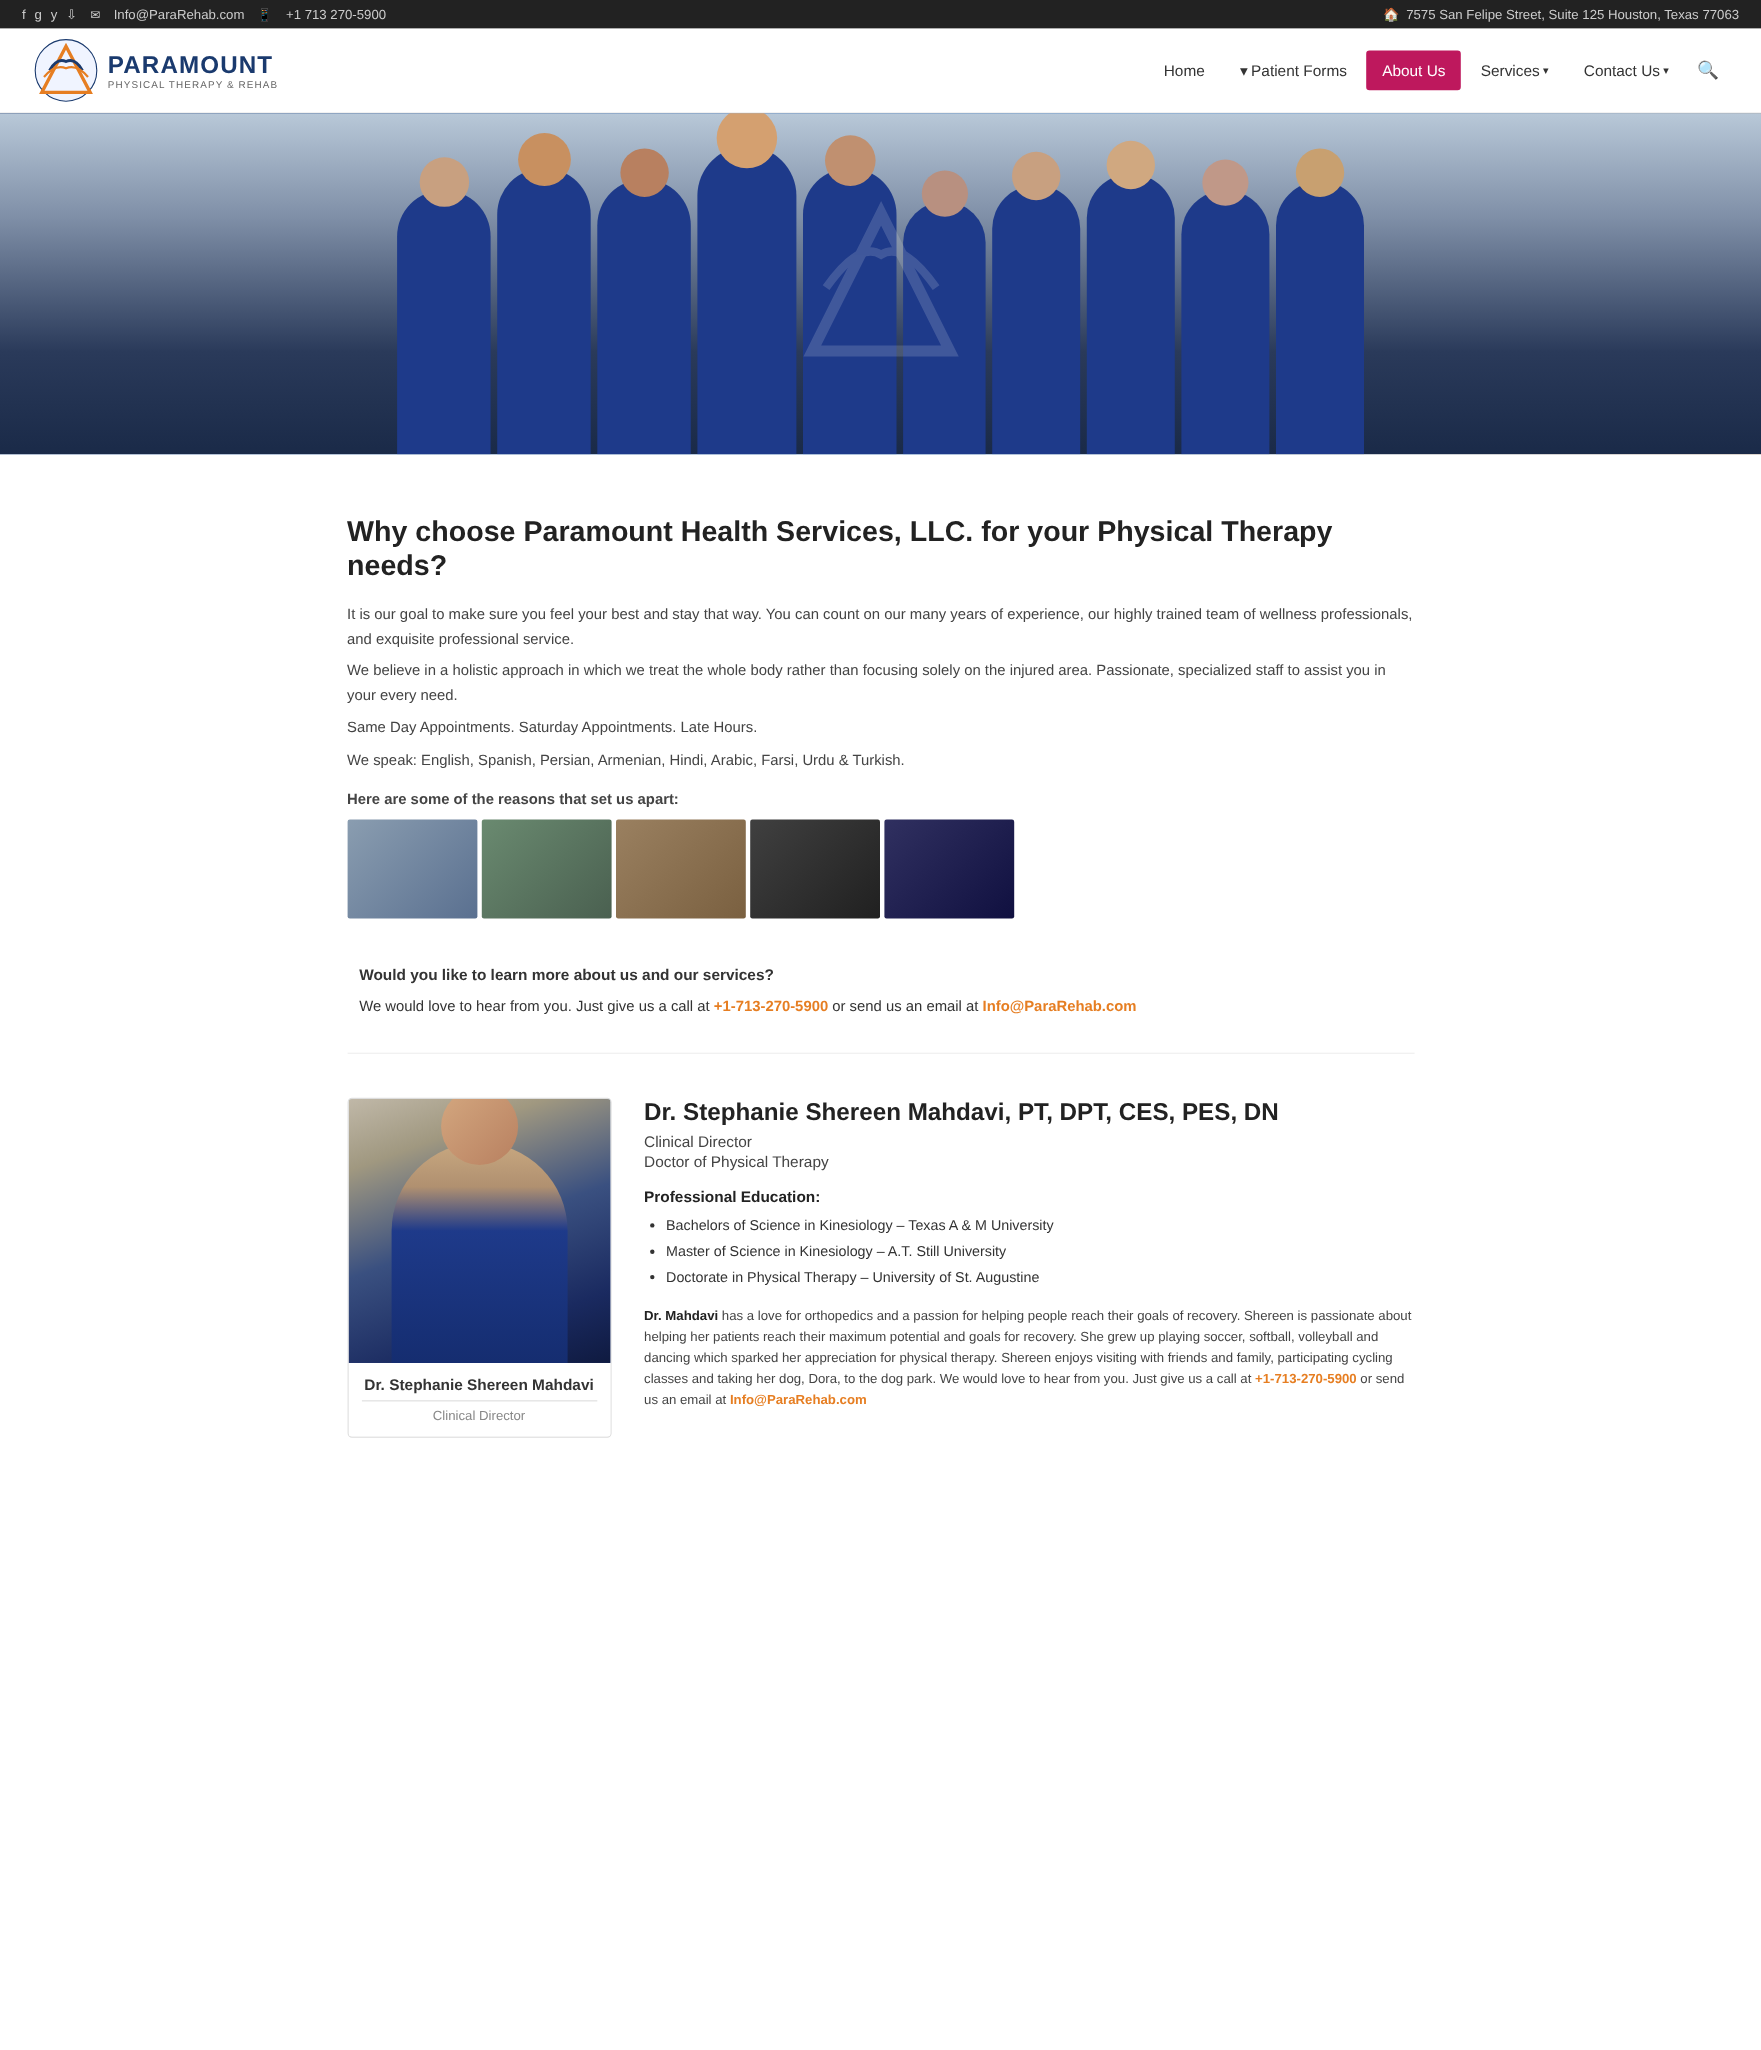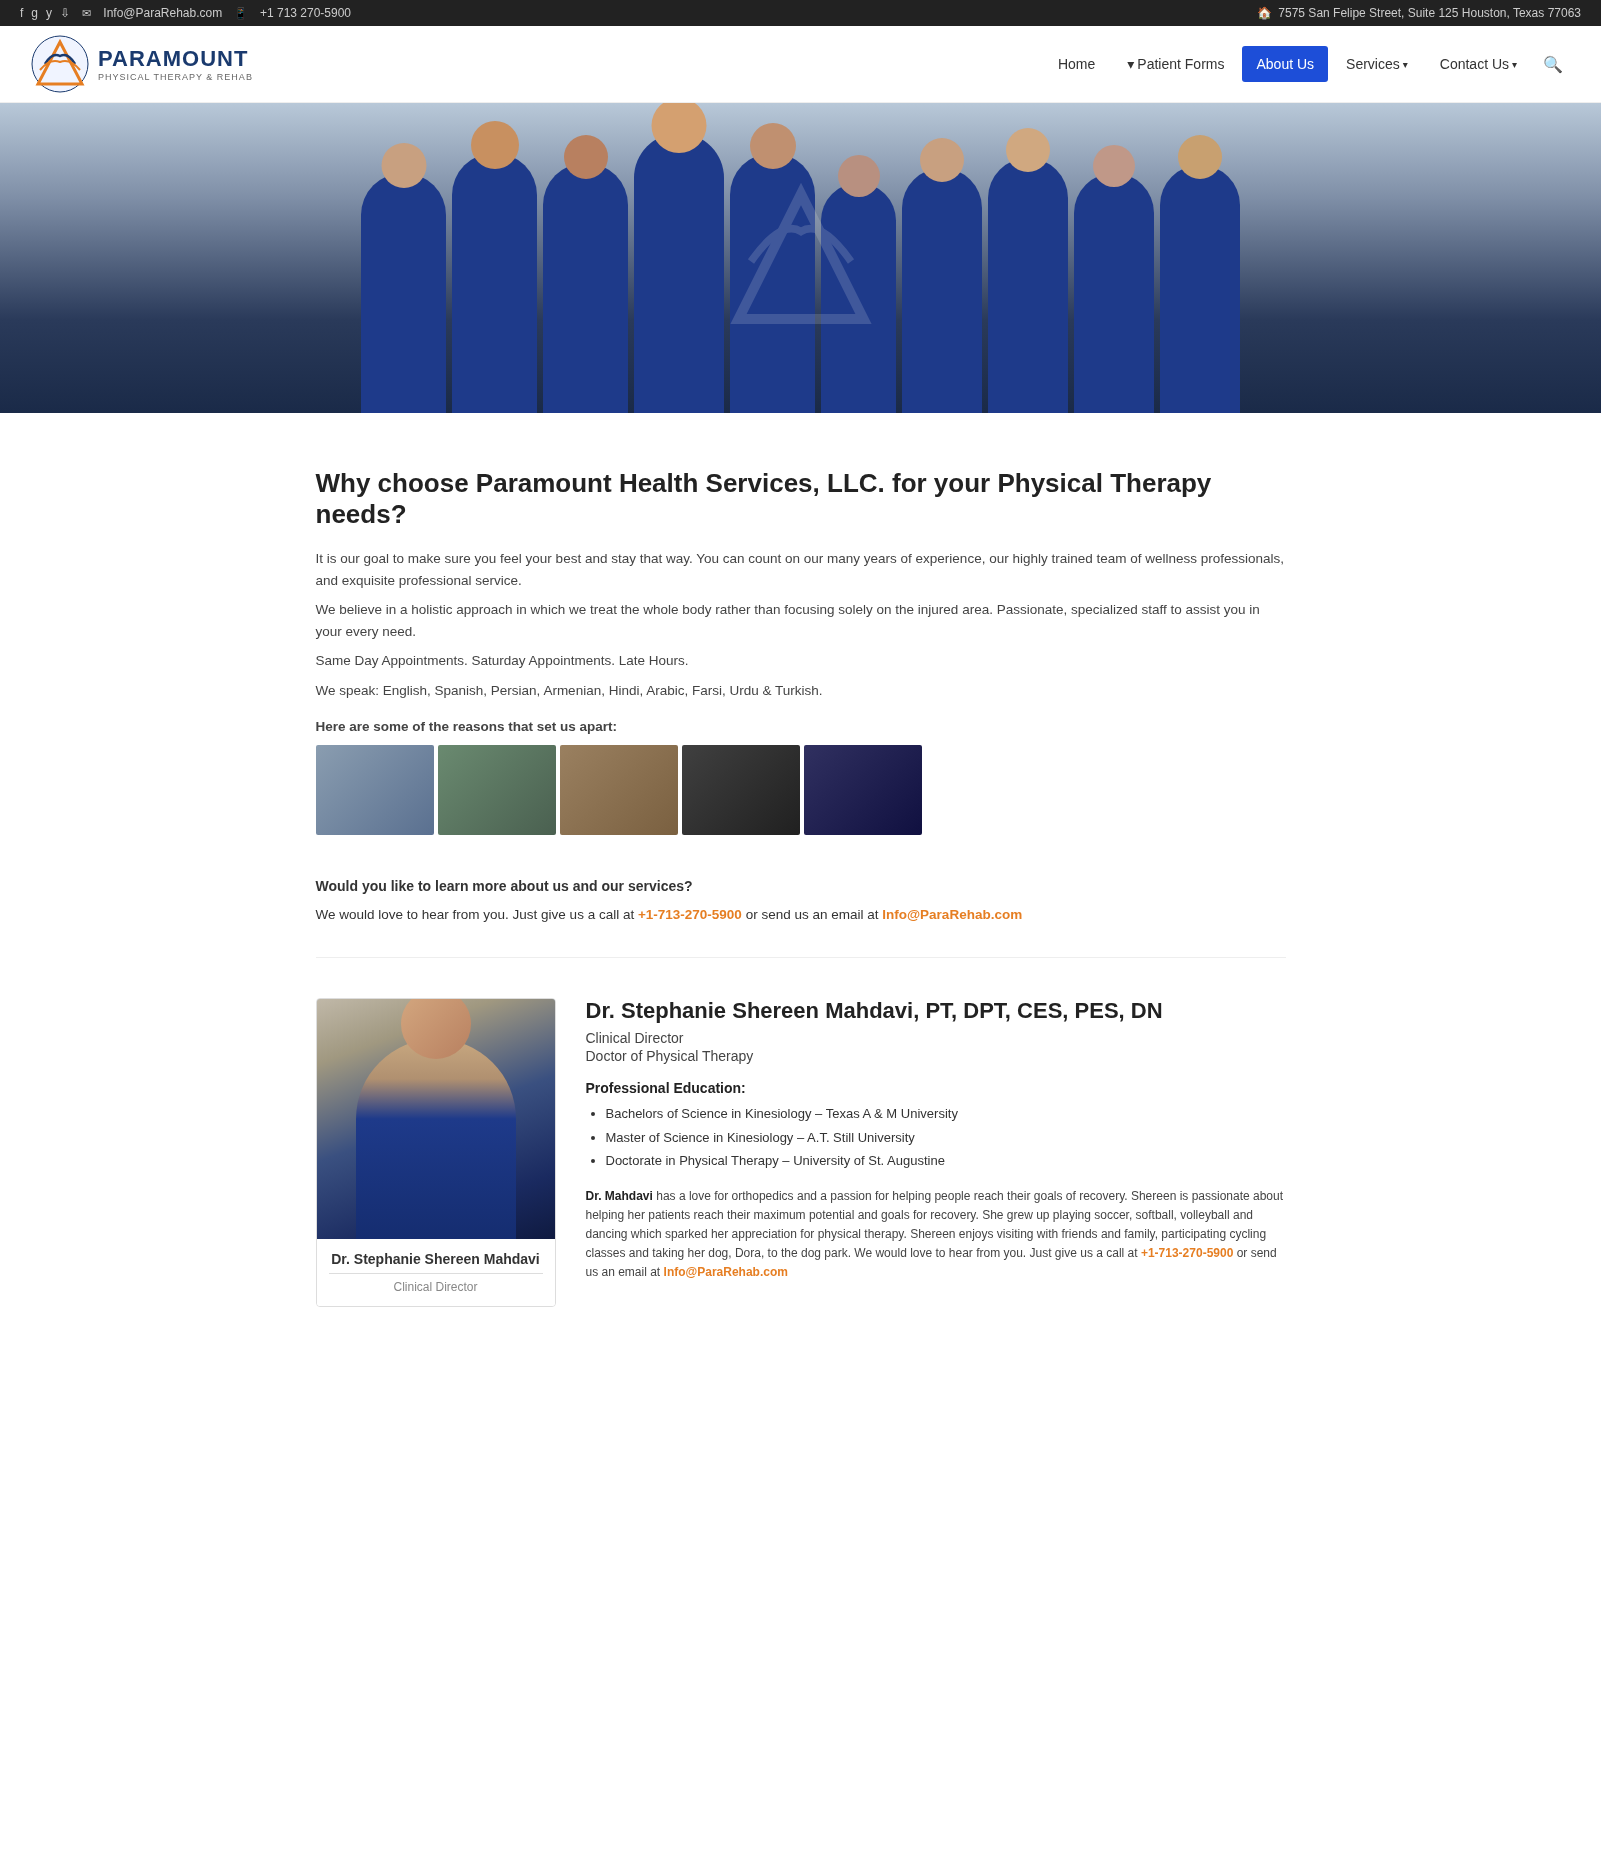--- a/index.html
+++ b/index.html
@@ -46,21 +46,21 @@
       font-size: 14px;
       color: #333;
       text-decoration: none;
       cursor: pointer;
       display: flex;
       align-items: center;
       gap: 3px;
       white-space: nowrap;
     }
     .nav-item.active {
-      background: #1d4ed8;
+      background: #be185d;
       color: #fff;
       border-radius: 3px;
     }
     .nav-item .chevron { font-size: 10px; }
     .nav-search { font-size: 16px; color: #333; cursor: pointer; padding: 8px; }
 
     
     .hero {
       width: 100%;
       height: 310px;
@@ -116,20 +116,21 @@
       overflow: hidden;
     }
     .gallery-thumb:nth-child(1) { background: linear-gradient(135deg, #8a9db0 0%, #5a7090 100%); }
     .gallery-thumb:nth-child(2) { background: linear-gradient(135deg, #6a8a70 0%, #4a6050 100%); }
     .gallery-thumb:nth-child(3) { background: linear-gradient(135deg, #9a8060 0%, #7a6040 100%); }
     .gallery-thumb:nth-child(4) { background: linear-gradient(135deg, #404040 0%, #202020 100%); }
     .gallery-thumb:nth-child(5) { background: linear-gradient(135deg, #303060 0%, #101040 100%); }
 
     .contact-section {
       margin-bottom: 20px;
+      margin-left: 11px;
     }
     .contact-section p {
       font-size: 13.5px;
       margin-bottom: 5px;
       line-height: 1.7;
     }
     .contact-section strong {
       font-size: 14px;
     }
     .link-orange { color: #e67e22; text-decoration: none; font-weight: bold; }

